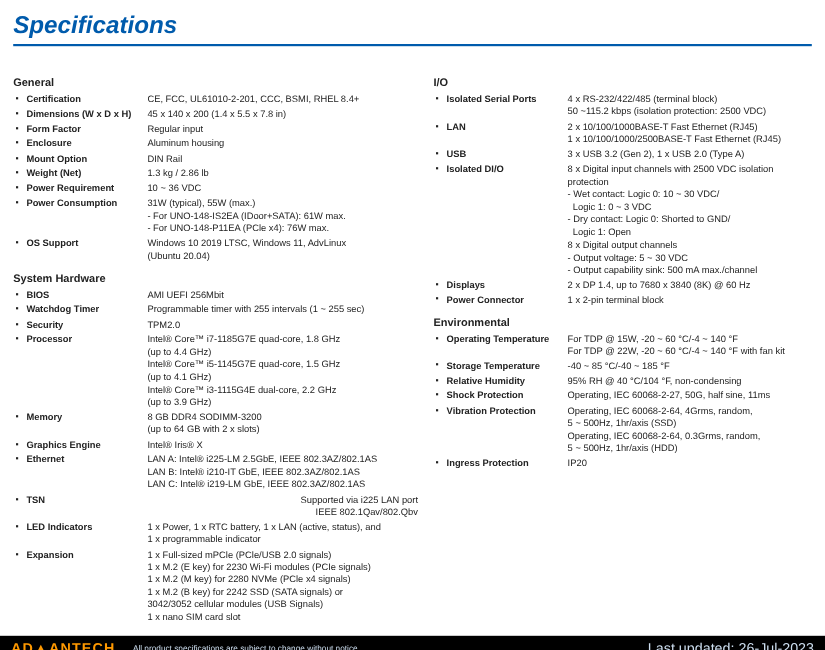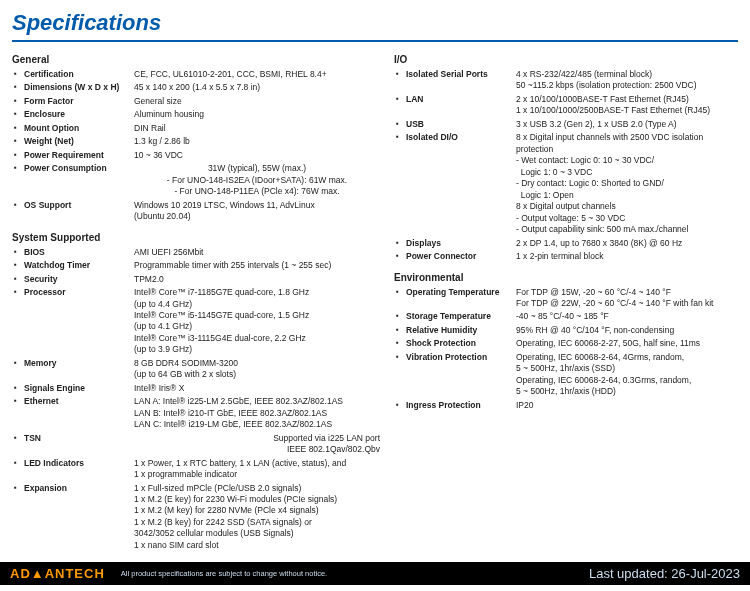--- a/index.html
+++ b/index.html
@@ -13,21 +13,21 @@
     }
     .page {
       width: 750px;
       padding: 10px 12px 0 12px;
     }
     h1.title {
       font-size: 22px;
       font-weight: bold;
       color: #005bac;
       font-style: italic;
-      margin-bottom: 4px;
+      margin-bottom: 20px;
       border-bottom: 2px solid #005bac;
       padding-bottom: 4px;
     }
     .two-col {
       display: flex;
       gap: 12px;
     }
     .col-left {
       width: 370px;
       flex-shrink: 0;
@@ -114,21 +114,21 @@
               <td class="value-col" style="white-space: pre-wrap;">CE, FCC, UL61010-2-201, CCC, BSMI, RHEL 8.4+</td>
             </tr>
             <tr>
               <td class="bullet">▪</td>
               <td class="label-col">Dimensions (W x D x H)</td>
               <td class="value-col" style="white-space: pre-wrap;">45 x 140 x 200 (1.4 x 5.5 x 7.8 in)</td>
             </tr>
             <tr>
               <td class="bullet">▪</td>
               <td class="label-col">Form Factor</td>
-              <td class="value-col" style="white-space: pre-wrap;">General size</td>
+              <td class="value-col" style="white-space: pre-wrap;">Regular input</td>
             </tr>
             <tr>
               <td class="bullet">▪</td>
               <td class="label-col">Enclosure</td>
               <td class="value-col" style="white-space: pre-wrap;">Aluminum housing</td>
             </tr>
             <tr>
               <td class="bullet">▪</td>
               <td class="label-col">Mount Option</td>
               <td class="value-col" style="white-space: pre-wrap;">DIN Rail</td>
@@ -139,39 +139,39 @@
               <td class="value-col" style="white-space: pre-wrap;">1.3 kg / 2.86 lb</td>
             </tr>
             <tr>
               <td class="bullet">▪</td>
               <td class="label-col">Power Requirement</td>
               <td class="value-col" style="white-space: pre-wrap;">10 ~ 36 VDC</td>
             </tr>
             <tr>
               <td class="bullet">▪</td>
               <td class="label-col">Power Consumption</td>
-              <td class="value-col" style="white-space: pre-wrap; text-align: center;">31W (typical), 55W (max.)
+              <td class="value-col" style="white-space: pre-wrap;">31W (typical), 55W (max.)
 - For UNO-148-IS2EA (IDoor+SATA): 61W max.
 - For UNO-148-P11EA (PCle x4): 76W max.</td>
             </tr>
           </tbody>
       </table>
 
       <table class="spec-table">
         <tbody>
           <tr>
             <td class="bullet">▪</td>
             <td class="label-col">OS Support</td>
             <td class="value-col" style="white-space: pre-wrap;">Windows 10 2019 LTSC, Windows 11, AdvLinux
 (Ubuntu 20.04)</td>
           </tr>
         </tbody>
       </table>
 
-      <div class="section-title">System Supported</div>
+      <div class="section-title">System Hardware</div>
       <table class="spec-table">
         <tbody id="syshard-tbody">
             <tr>
               <td class="bullet">▪</td>
               <td class="label-col">BIOS</td>
               <td class="value-col" style="white-space: pre-wrap;">AMI UEFI 256Mbit</td>
             </tr>
             <tr>
               <td class="bullet">▪</td>
               <td class="label-col">Watchdog Timer</td>
@@ -193,21 +193,21 @@
 (up to 3.9 GHz)</td>
             </tr>
             <tr>
               <td class="bullet">▪</td>
               <td class="label-col">Memory</td>
               <td class="value-col" style="white-space: pre-wrap;">8 GB DDR4 SODIMM-3200
 (up to 64 GB with 2 x slots)</td>
             </tr>
             <tr>
               <td class="bullet">▪</td>
-              <td class="label-col">Signals Engine</td>
+              <td class="label-col">Graphics Engine</td>
               <td class="value-col" style="white-space: pre-wrap;">Intel® Iris® X</td>
             </tr>
             <tr>
               <td class="bullet">▪</td>
               <td class="label-col">Ethernet</td>
               <td class="value-col" style="white-space: pre-wrap;">LAN A: Intel® i225-LM 2.5GbE, IEEE 802.3AZ/802.1AS
 LAN B: Intel® i210-IT GbE, IEEE 802.3AZ/802.1AS
 LAN C: Intel® i219-LM GbE, IEEE 802.3AZ/802.1AS</td>
             </tr>
             <tr>

